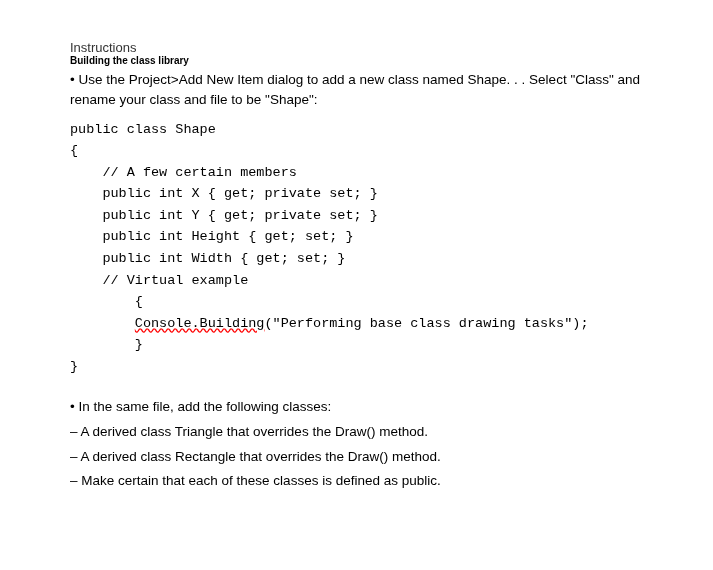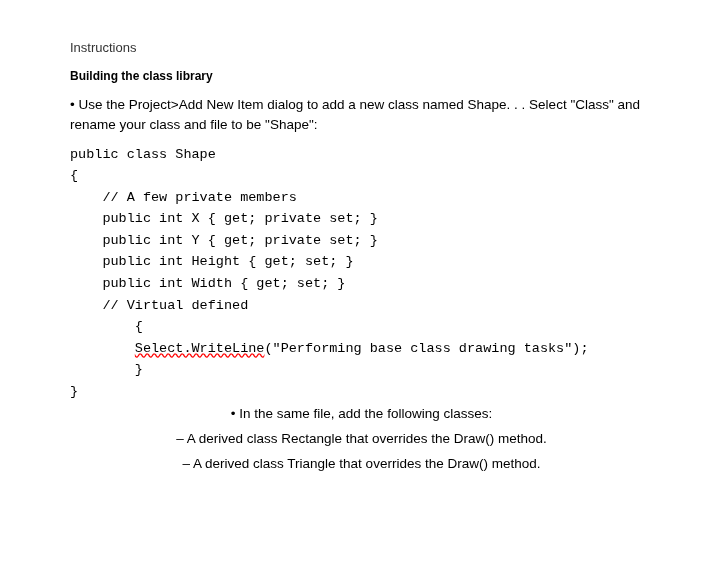--- a/index.html
+++ b/index.html
@@ -14,40 +14,40 @@
       font-size: 14px;
       color: #000000;
       width: 713px;
       min-height: 570px;
       padding: 40px 60px 40px 70px;
     }
 
     .instructions-label {
       font-size: 13px;
       color: #333;
-      margin-bottom: 14px;
+      margin-bottom: 0;
     }
 
     .title {
       font-weight: bold;
-      font-size: 12px;
-      margin-bottom: 12px;
+      font-size: 10px;
+      margin-bottom: 4px;
     }
 
     .intro-text {
       font-size: 13.5px;
       line-height: 1.5;
       margin-bottom: 8px;
     }
 
     .code-block {
       font-family: 'Courier New', Courier, monospace;
       font-size: 13.5px;
       line-height: 1.6;
-      margin-bottom: 0;
+      margin-bottom: 18px;
       color: #000;
     }
 
     .code-line {
       display: block;
       white-space: pre;
     }
 
     .underline {
     }
@@ -55,46 +55,46 @@
     .squiggly {
       text-decoration: underline;
       text-decoration-color: red;
       text-decoration-style: wavy;
     }
 
     .bullet-section {
       font-size: 13.5px;
       line-height: 1.7;
       margin-bottom: 18px;
-      text-align: center;
     }
 
     .bullet-section p {
       margin-bottom: 2px;
     }
   </style>
 </head>
 <body>
 
 <p class="instructions-label">Instructions</p>
 <p class="title">Building the class library</p>
 <p class="intro-text">• Use the Project&gt;Add New Item dialog to add a new class named Shape. . . Select "Class" and rename your class and file to be "Shape":</p>
 
 <div class="code-block">
   <span class="code-line">public class Shape</span>
   <span class="code-line">{</span>
-  <span class="code-line">    // A few private members</span>
+  <span class="code-line">    // A few certain members</span>
   <span class="code-line">    public int X { <span class="underline">get</span>; private set; }</span>
   <span class="code-line">    public int Y { <span class="underline">get</span>; private set; }</span>
   <span class="code-line">    public int Height { <span class="underline">get</span>; set; }</span>
   <span class="code-line">    public int Width { <span class="underline">get</span>; set; }</span>
-  <span class="code-line">    // Virtual defined</span>
+  <span class="code-line">    // Virtual example</span>
   <span class="code-line">        {</span>
-  <span class="code-line">        <span class="squiggly">Select.WriteLine</span>("Performing base class drawing tasks");</span>
+  <span class="code-line">        <span class="squiggly">Console.Building</span>("Performing base class drawing tasks");</span>
   <span class="code-line">        }</span>
   <span class="code-line">}</span>
 </div>
 
 <div class="bullet-section">
   <p>• In the same file, add the following classes:</p>
+  <p>– A derived class Triangle that overrides the <span class="underline">Draw</span>() method.</p>
   <p>– A derived class Rectangle that overrides the <span class="underline">Draw</span>() method.</p>
-  <p>– A derived class Triangle that overrides the <span class="underline">Draw</span>() method.</p>
+  <p>– Make certain that each of these classes is defined as public.</p>
 </div>
 
 </body></html>

